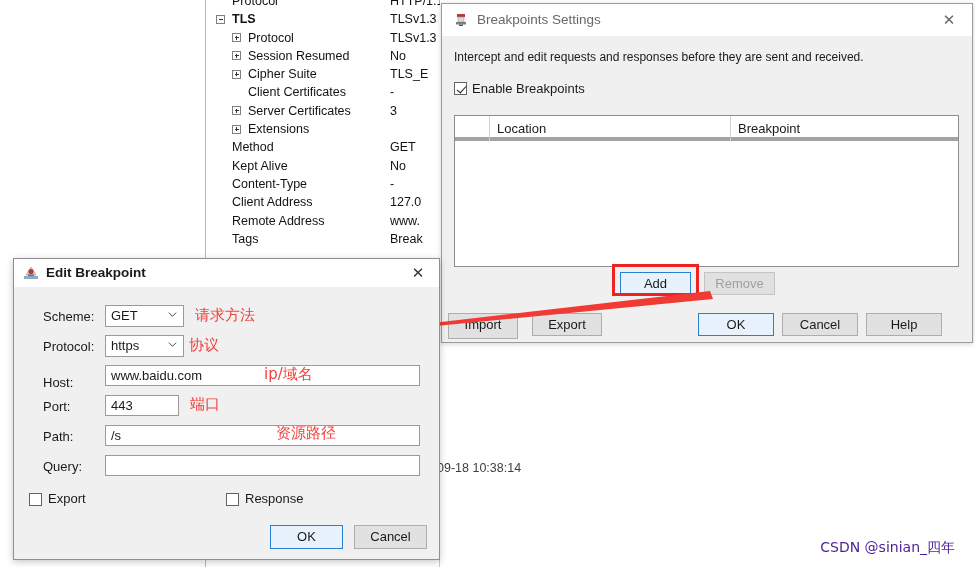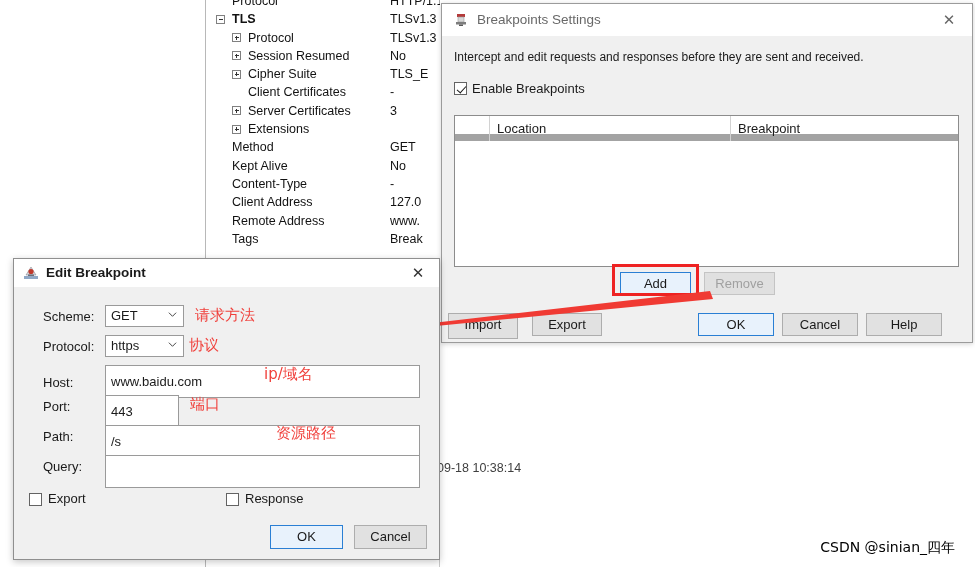--- a/index.html
+++ b/index.html
@@ -219,21 +219,21 @@
     left: 12px; top: 111px;
     width: 505px; height: 152px;
     background: #ffffff;
     border: 1px solid #8c8c8c;
     box-sizing: border-box;
   }
   #bp-table-head {
     position: absolute;
     left: 0; top: 0;
     width: 100%; height: 25px;
-    border-bottom: 7px solid #a3a3a3;
+    border-bottom: 4px solid #a3a3a3;
     box-sizing: border-box;
   }
   .bp-th {
     position: absolute;
     top: 0;
     height: 25px;
     line-height: 25px;
     font-size: 13px;
     color: #1a1a1a;
     border-left: 1px solid #d2d2d2;
@@ -349,21 +349,21 @@
   .eb-input {
     position: absolute;
     background: #ffffff;
     border: 1px solid #9a9a9a;
     font-size: 13px;
     color: #1a1a1a;
     padding: 2px 0 2px 5px;
     box-sizing: border-box;
     font-family: "Liberation Sans", sans-serif;
     outline: none;
-    height: 33px;
+    height: 21px;
     line-height: 17px;
   }
   .eb-select {
     position: absolute;
     background: #ffffff;
     border: 1px solid #9a9a9a;
     font-size: 13px;
     color: #1a1a1a;
     box-sizing: border-box;
     height: 22px;
@@ -402,21 +402,21 @@
     left: 340px; top: 266px;
     width: 73px; height: 24px;
     line-height: 22px;
   }
 
   
   #watermark {
     position: absolute;
     right: 20px; bottom: 10px;
     font-size: 14px;
-    color: #000000;
+    color: #4c1d95;
     font-family: "DejaVu Sans", "Liberation Sans", sans-serif;
     z-index: 70;
   }
 </style>
 </head>
 <body>
 
 <div id="app-bg">
   <div class="vsplit" style="left:205px;"></div>
   <div class="vsplit2" style="left:439px;"></div>

